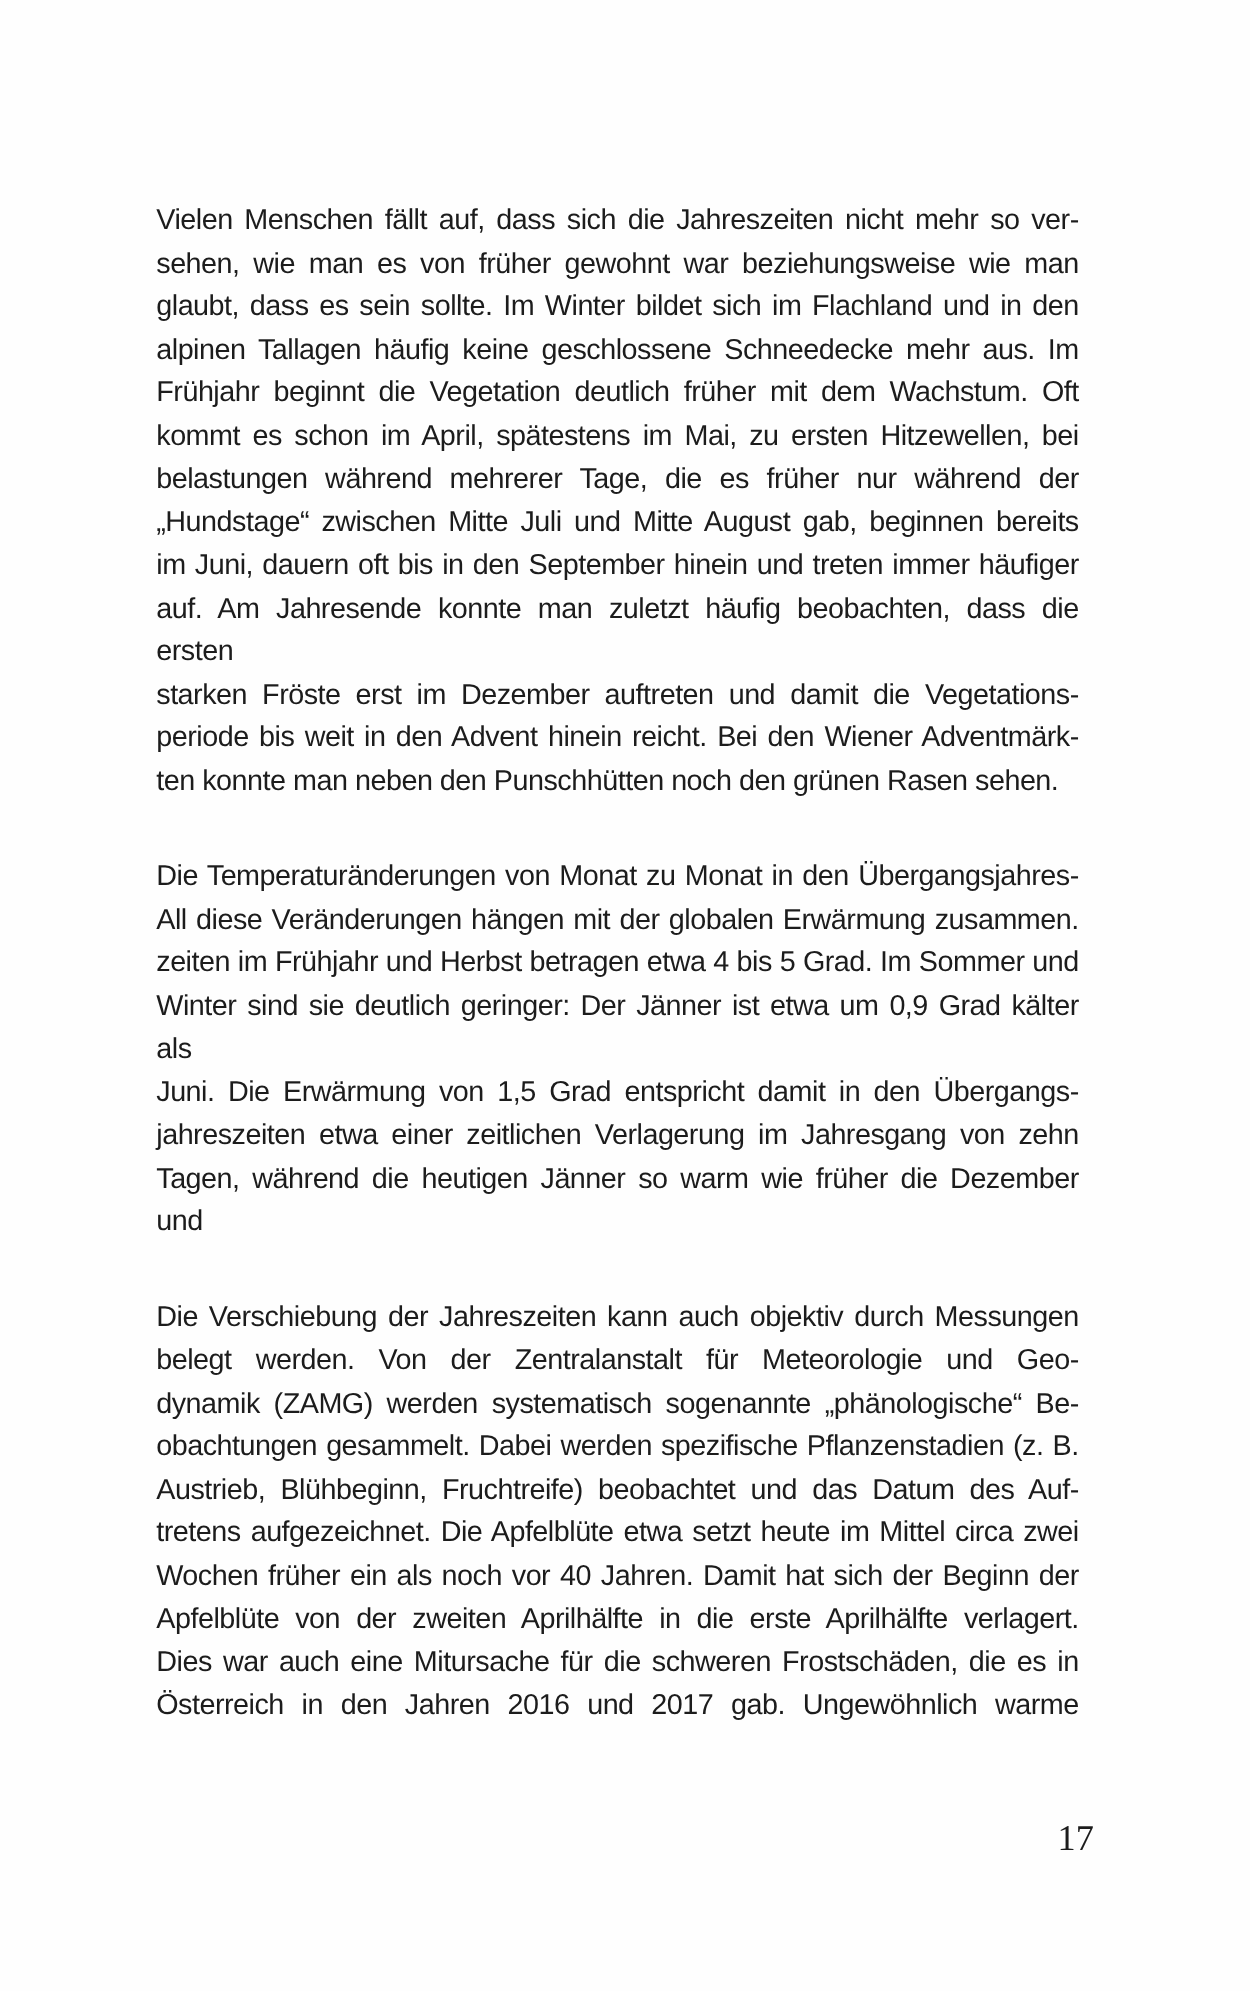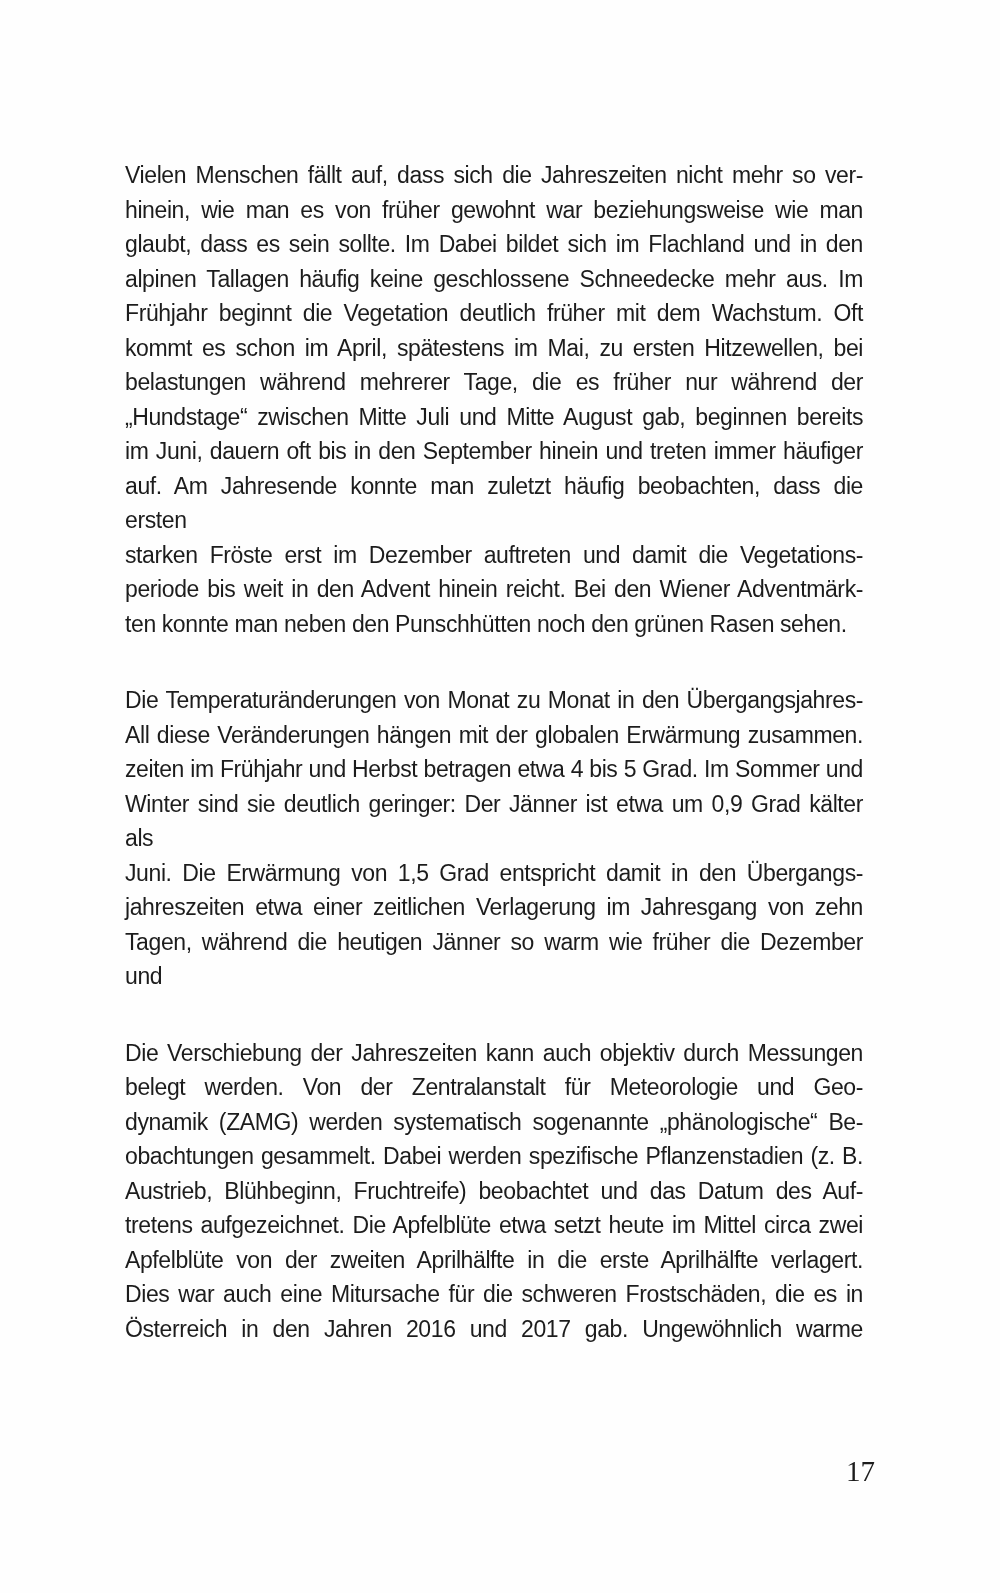--- a/index.html
+++ b/index.html
@@ -46,22 +46,22 @@
     line-height: 32px;
     color: #1c1c1c;
   }
 </style>
 </head>
 <body style="background: rgb(254, 254, 254); color: rgb(28, 28, 28);">
 
 <main class="page-body">
     <div class="para">
       <div class="line">Vielen Menschen fällt auf, dass sich die Jahreszeiten nicht mehr so ver-</div>
-      <div class="line">hinein, wie man es von früher gewohnt war beziehungsweise wie man</div>
-      <div class="line">glaubt, dass es sein sollte. Im Dabei bildet sich im Flachland und in den</div>
+      <div class="line">sehen, wie man es von früher gewohnt war beziehungsweise wie man</div>
+      <div class="line">glaubt, dass es sein sollte. Im Winter bildet sich im Flachland und in den</div>
       <div class="line">alpinen Tallagen häufig keine geschlossene Schneedecke mehr aus. Im</div>
       <div class="line">Frühjahr beginnt die Vegetation deutlich früher mit dem Wachstum. Oft</div>
       <div class="line">kommt es schon im April, spätestens im Mai, zu ersten Hitzewellen, bei</div>
       <div class="line">belastungen während mehrerer Tage, die es früher nur während der</div>
       <div class="line">„Hundstage“ zwischen Mitte Juli und Mitte August gab, beginnen bereits</div>
       <div class="line">im Juni, dauern oft bis in den September hinein und treten immer häufiger</div>
       <div class="line">auf. Am Jahresende konnte man zuletzt häufig beobachten, dass die ersten</div>
       <div class="line">starken Fröste erst im Dezember auftreten und damit die Vegetations-</div>
       <div class="line">periode bis weit in den Advent hinein reicht. Bei den Wiener Adventmärk-</div>
       <div class="line">ten konnte man neben den Punschhütten noch den grünen Rasen sehen.</div>
@@ -75,19 +75,20 @@
       <div class="line">jahreszeiten etwa einer zeitlichen Verlagerung im Jahresgang von zehn</div>
       <div class="line">Tagen, während die heutigen Jänner so warm wie früher die Dezember und</div>
     </div>
     <div class="para cont">
       <div class="line">Die Verschiebung der Jahreszeiten kann auch objektiv durch Messungen</div>
       <div class="line">belegt werden. Von der Zentralanstalt für Meteorologie und Geo-</div>
       <div class="line">dynamik (ZAMG) werden systematisch sogenannte „phänologische“ Be-</div>
       <div class="line">obachtungen gesammelt. Dabei werden spezifische Pflanzenstadien (z. B.</div>
       <div class="line">Austrieb, Blühbeginn, Fruchtreife) beobachtet und das Datum des Auf-</div>
       <div class="line">tretens aufgezeichnet. Die Apfelblüte etwa setzt heute im Mittel circa zwei</div>
+      <div class="line">Wochen früher ein als noch vor 40 Jahren. Damit hat sich der Beginn der</div>
       <div class="line">Apfelblüte von der zweiten Aprilhälfte in die erste Aprilhälfte verlagert.</div>
       <div class="line">Dies war auch eine Mitursache für die schweren Frostschäden, die es in</div>
       <div class="line">Österreich in den Jahren 2016 und 2017 gab. Ungewöhnlich warme</div>
     </div>
   </main>
 
 <div class="folio">17</div>
 
 </body></html>

